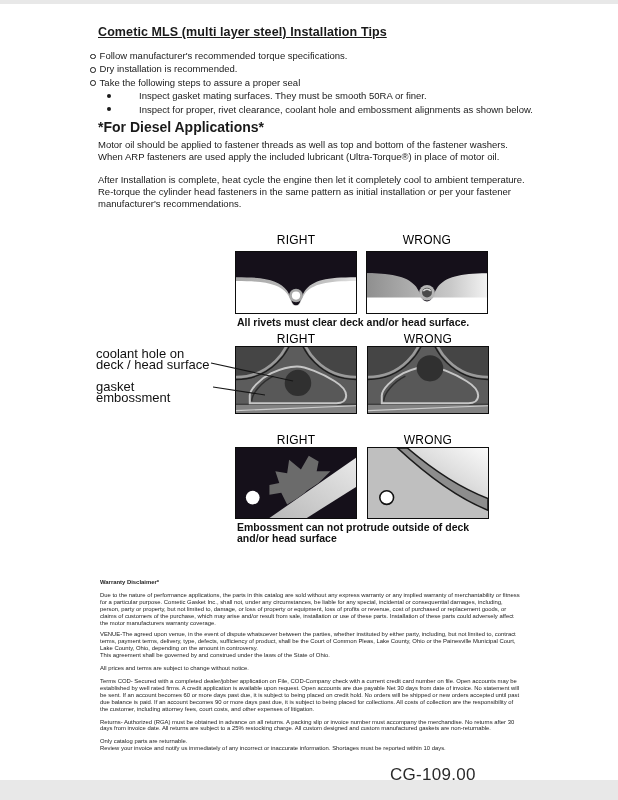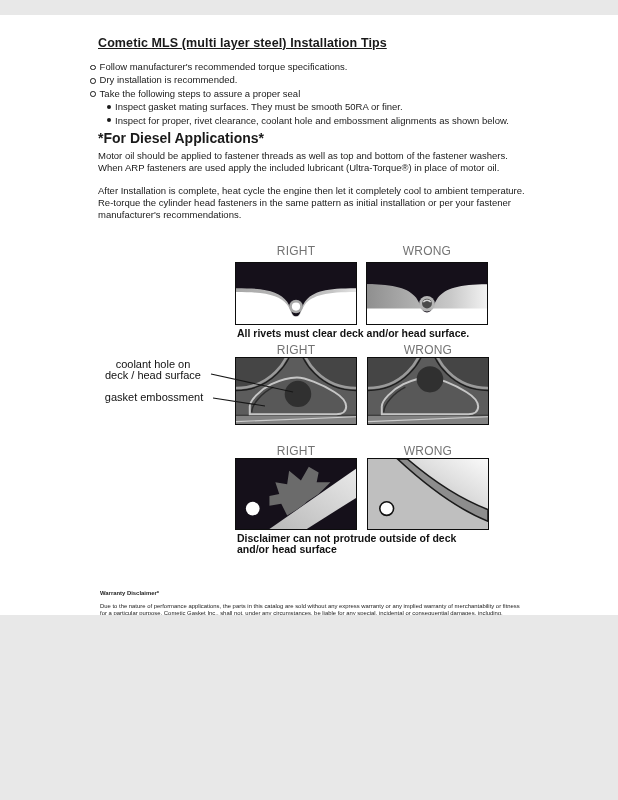--- a/index.html
+++ b/index.html
@@ -1,51 +1,51 @@
 <!DOCTYPE html>
 <html><head>
 <meta charset="utf-8">
 <style>
   html,body { margin:0; padding:0; background:#e8e8e8; }
   .page {
-    position:relative; width:618px; height:600px; margin:15px auto;
+    position:relative; width:618px; height:776px; margin:4px auto;
     background:#ffffff; overflow:hidden;
     font-family:"Liberation Sans", sans-serif; color:#1a1a1a;
     -webkit-font-smoothing:antialiased;
   }
   .abs { position:absolute; }
 
   
   .doc-title {
     left:98px; top:21px; font-size:12.5px; font-weight:700;
     text-decoration:underline; letter-spacing:.1px; white-space:nowrap;
   }
 
   
   .tips { left:90px; top:45px; width:470px; font-size:9.5px; line-height:13.4px; }
   .b-row { display:flex; align-items:flex-start;text-align:right; }
-  .b-row.sub { margin-left:17px; }
+  .b-row.sub { margin-left:17px;gap:24px; }
   .b-marker { flex:0 0 auto; width:3.6px; height:3.6px; border:1px solid #1a1a1a;
               border-radius:50%; margin:4.6px 4px 0 0; }
   .sb-marker { flex:0 0 auto; width:4px; height:4px; background:#1a1a1a;
                border-radius:50%; margin:4.6px 4px 0 0; }
 
   
   .diesel { left:98px; top:117px; width:430px; font-size:9.5px; line-height:12.2px; }
   .diesel h2 { font-size:14px; font-weight:700; margin:0 0 6px 0; }
   .diesel p { margin:0 0 10px 0; }
 
   
-  .dlabel { text-align:center; font-size:12px; letter-spacing:.2px; color:#737373; }
+  .dlabel { text-align:center; font-size:12px; letter-spacing:.2px; color:#000000; }
   .dbox   { border:1.6px solid #0d0d0d; box-sizing:border-box; background:#fff; }
   .dbox svg { display:block; width:100%; height:100%; }
   .dcaption { font-size:10.5px; font-weight:700; color:#111; white-space:nowrap;text-align:center; }
 
   
-  .anno { font-size:11px; line-height:11.3px; text-align:center; color:#111; }
+  .anno { font-size:13px; line-height:11.3px; text-align:left; color:#111; }
   .leader-overlay { left:0; top:0; width:618px; height:800px; pointer-events:none; }
 
   
   .disc { left:100px; top:575px; width:420px; font-size:5.9px; line-height:6.9px; color:#222; }
   .disc .d-head { font-weight:700; margin:0 0 6px 0; }
   .disc p { margin:0 0 5px 0; }
   .disc p.tight { margin-bottom:0; }
   .disc p.gap6 { margin-bottom:6px; }
 
   .page-num { left:390px; top:761px; font-size:17px; color:#2b2b2b; letter-spacing:.3px; }
@@ -195,21 +195,21 @@
             <stop offset="1" stop-color="#fafafa"></stop>
         </linearGradient>
       </defs>
       <rect width="122" height="72" fill="#bfbfbf"></rect>
       <path d="M40,0 L122,0 L122,52 C96,42 70,26 40,0 Z" fill="url(#g3)"></path>
       <path d="M40,0 C70,26 96,42 122,52 L122,64 C92,52 62,30 30,0 Z" fill="#8d8d8d" stroke="#1a1a1a" stroke-width="1.6"></path>
       <circle cx="19" cy="51" r="7" fill="#ffffff" stroke="#111111" stroke-width="1.6"></circle>
     </svg>
   </div>
 
-  <div class="abs dcaption" style="left:237px;top:517px">Disclaimer can not protrude outside of deck</div>
+  <div class="abs dcaption" style="left:237px;top:517px">Embossment can not protrude outside of deck</div>
   <div class="abs dcaption" style="left:237px;top:528px">and/or head surface</div>
 
   <svg class="abs leader-overlay">
     <line x1="211" y1="359" x2="293" y2="377" stroke="#161616" stroke-width="1.1"></line>
     <line x1="213" y1="383" x2="265" y2="391" stroke="#161616" stroke-width="1.1"></line>
   </svg>
 
   <div class="abs disc">
     <div class="d-head">Warranty Disclaimer*</div>
     <p>Due to the nature of performance applications, the parts in this catalog are sold without any express warranty or any implied warranty of merchantability or fitness for a particular purpose.  Cometic Gasket Inc., shall not, under any circumstances, be liable for any special, incidental or consequential damages, including, person, party or property, but not limited to, damage, or loss of property or equipment, loss of profits or revenue, cost of purchased or replacement goods, or claims of customers of the purchase, which may arise and/or result from sale, installation or use of these parts.  Installation of these parts could adversely affect the motor manufacturers warranty coverage.</p>

